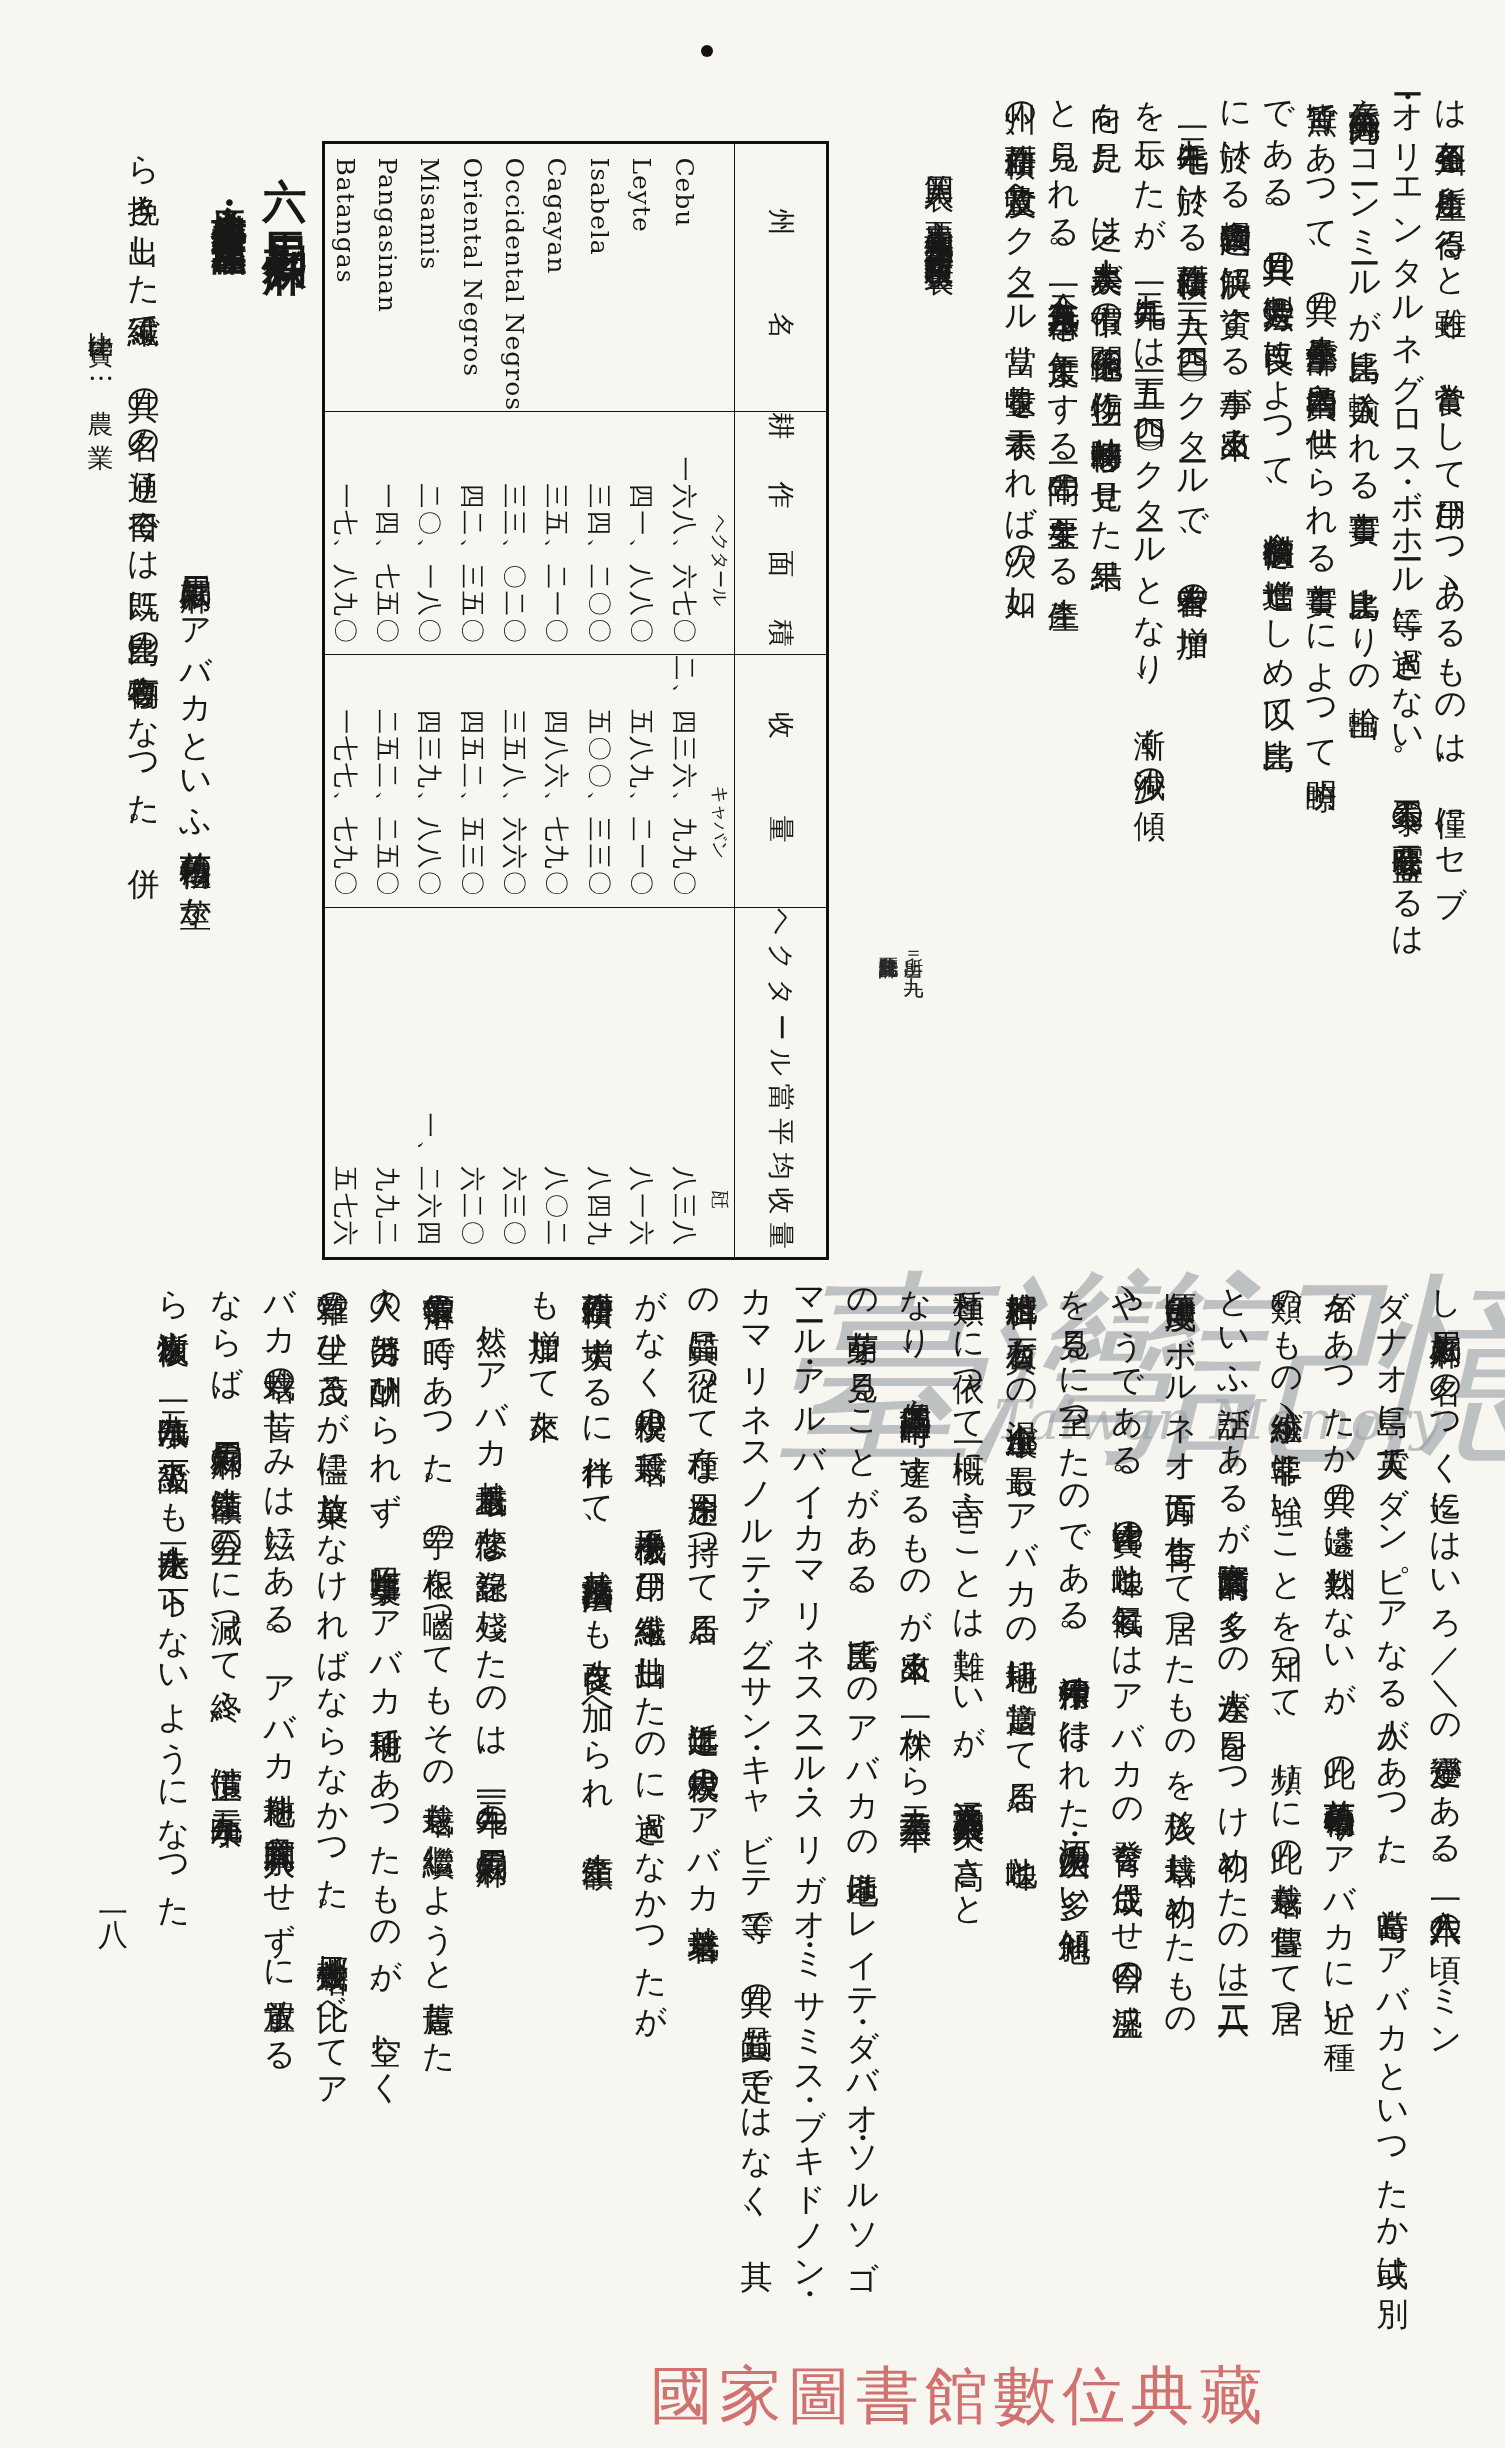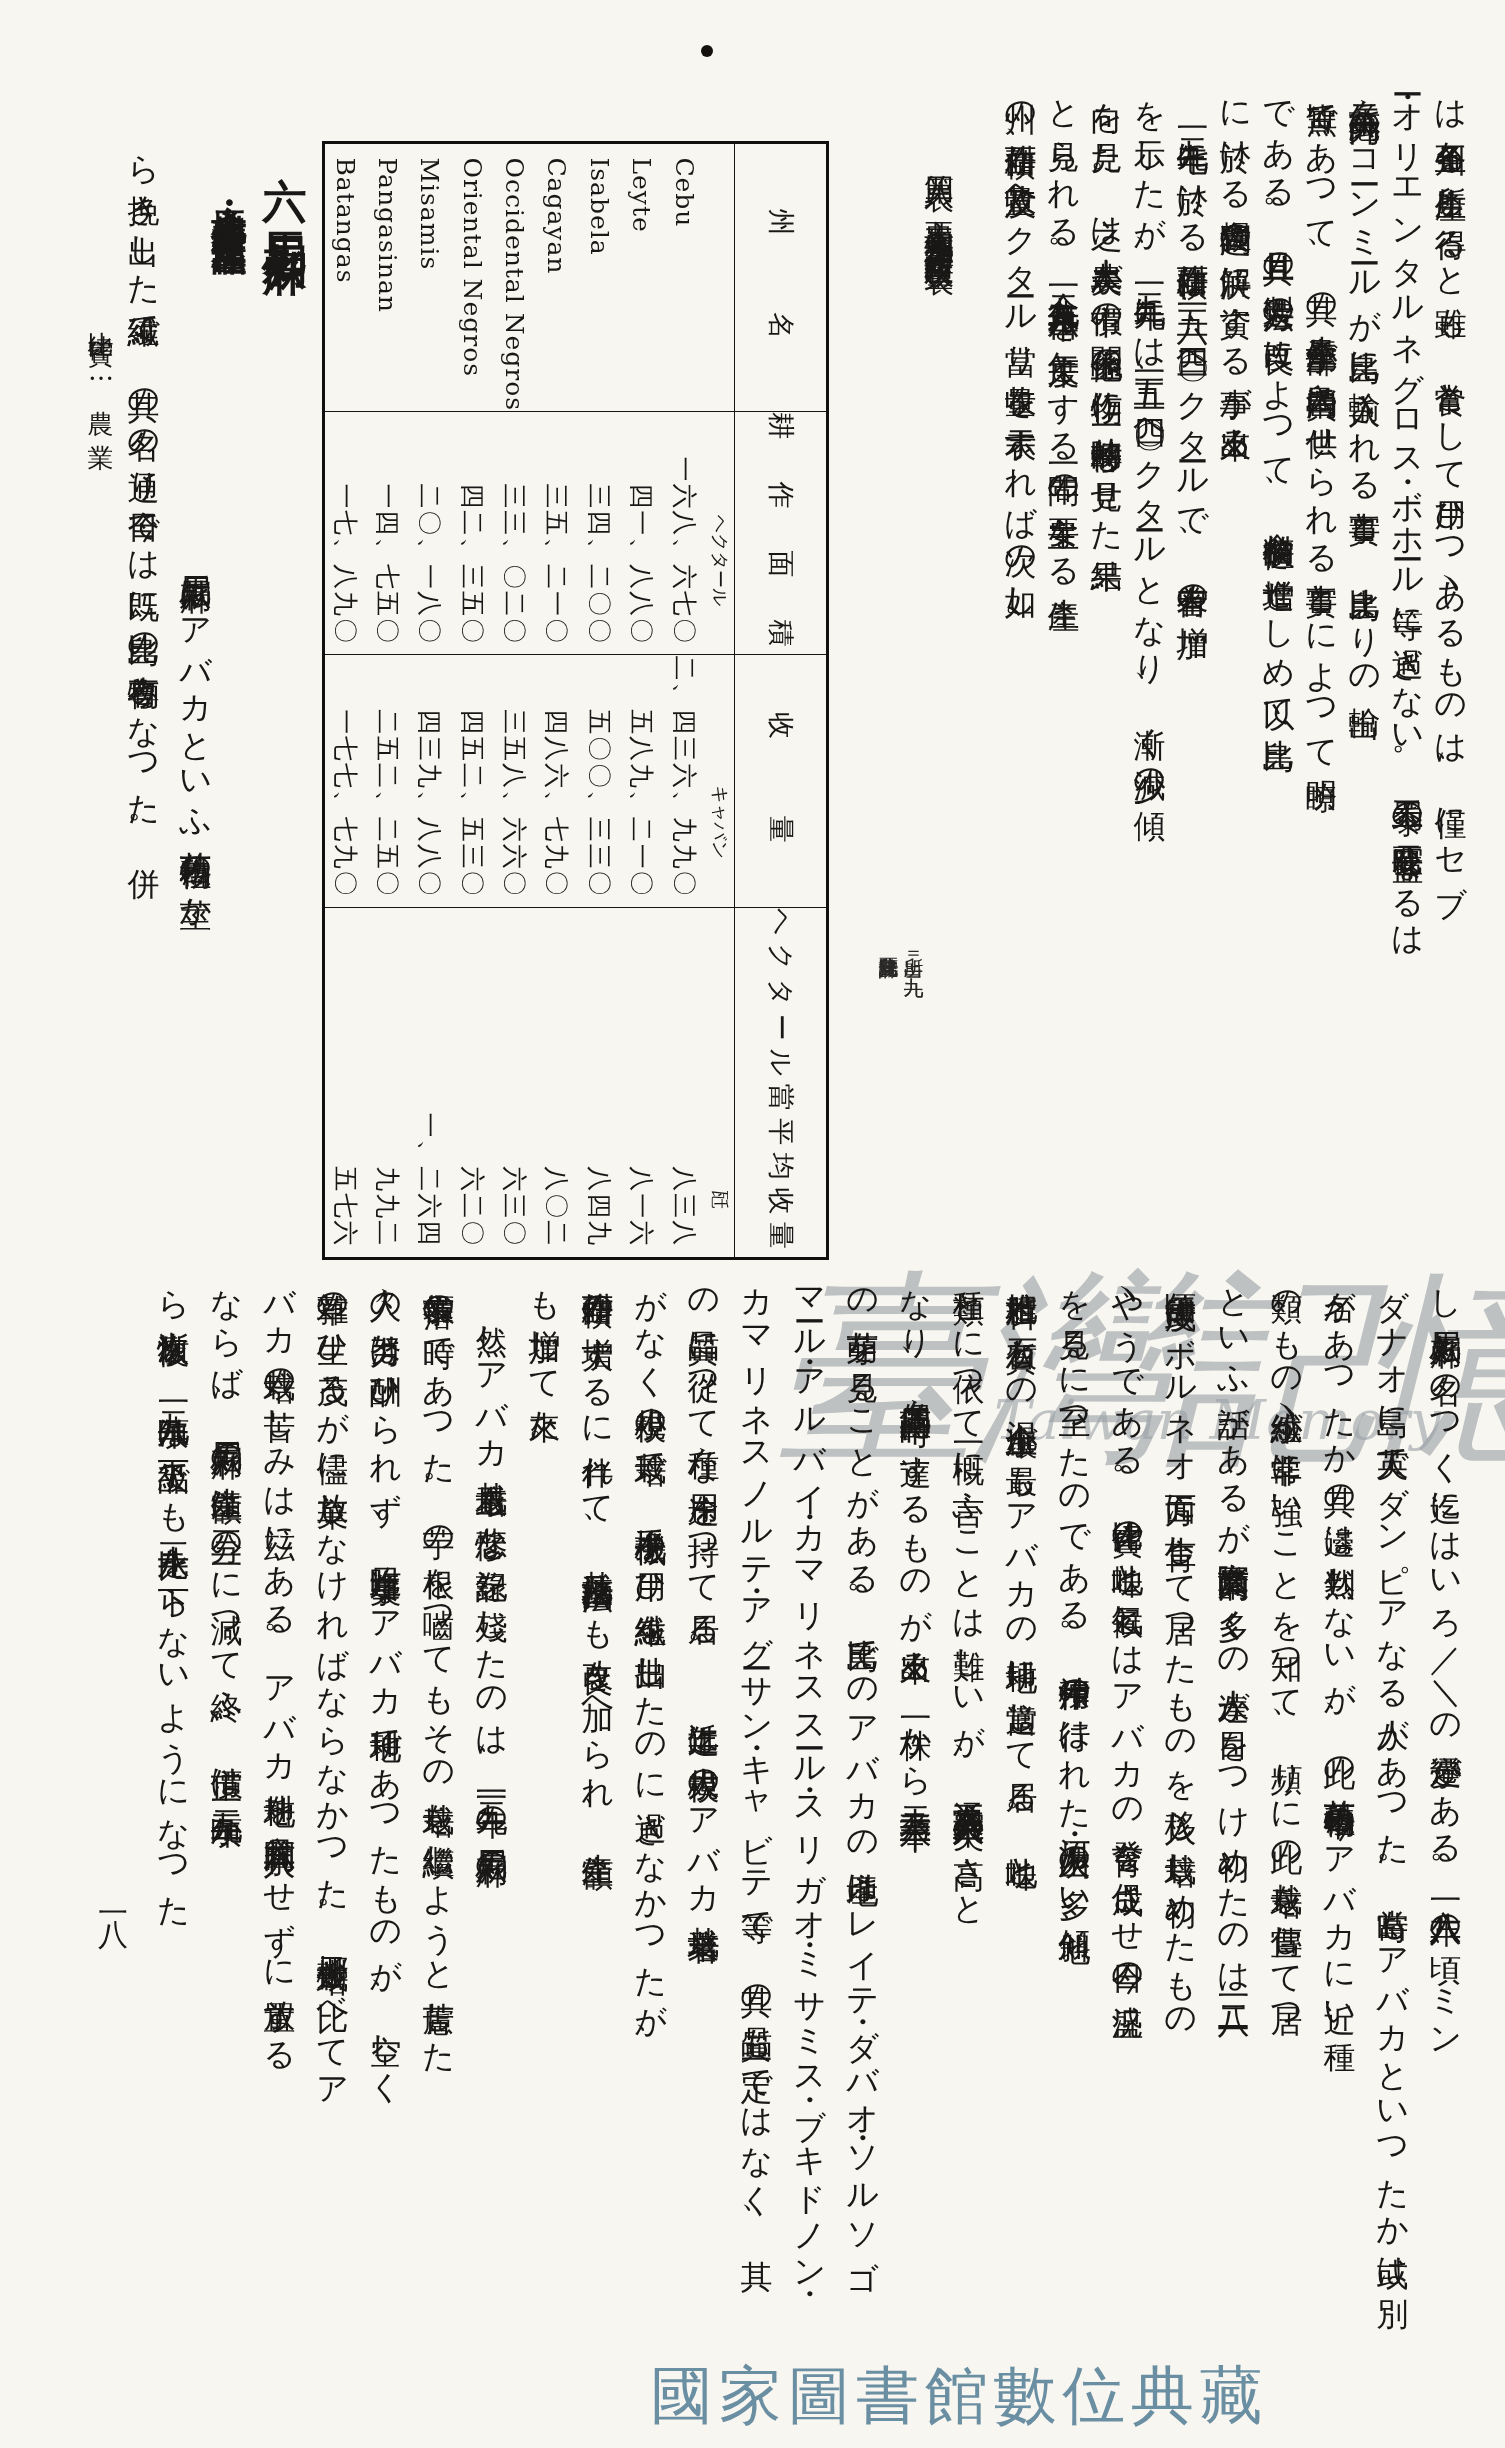--- a/index.html
+++ b/index.html
@@ -31,21 +31,21 @@
   table { border:3.8px solid #12100e; }
   tr.hdr th { border-bottom:1.9px solid #171513; font-size:27px; letter-spacing:7.6px; height:92px; text-align:center; }
   tr.unit td { height:29px; font-size:18px; text-align:right; padding-right:48px; }
   tr.data td { font-size:25px; height:42px; }
   td.name { padding-left:13.4px; font-size:26px; letter-spacing:1px; }
   td.num { text-align:right; padding-right:9.6px; letter-spacing:1.9px; }
   th.first, td.first { border-left:none; }
   
   #wm1 { left:774px; top:1233px; font-size:206px; font-style:italic; color:#8f969c; opacity:.55; letter-spacing:-9.6px; white-space:nowrap; }
   #wm1-en { left:994px; top:1388px; font-size:55px; font-style:italic; color:#99a0a6; opacity:.6; font-family:"DejaVu Serif",serif;text-align:right; }
-  #wm2 { left:650px; top:2353px; font-size:63px; color:#0c4a6e; opacity:.6; letter-spacing:5.7px; white-space:nowrap; }
+  #wm2 { left:650px; top:2353px; font-size:63px; color:#b91c1c; opacity:.6; letter-spacing:5.7px; white-space:nowrap; }
   #top-dot { left:701px; top:45px; width:12.4px; height:12.4px; border-radius:50%; background:#14110f; }
 </style>
 </head>
 <body>
 
 <div class="abs" id="top-dot"></div>
 
 <div class="abs" id="wm1">臺灣記憶</div>
 <div class="abs" id="wm1-en">Taiwan Memory</div>
 <div class="abs" id="wm2">國家圖書館數位典藏</div>

